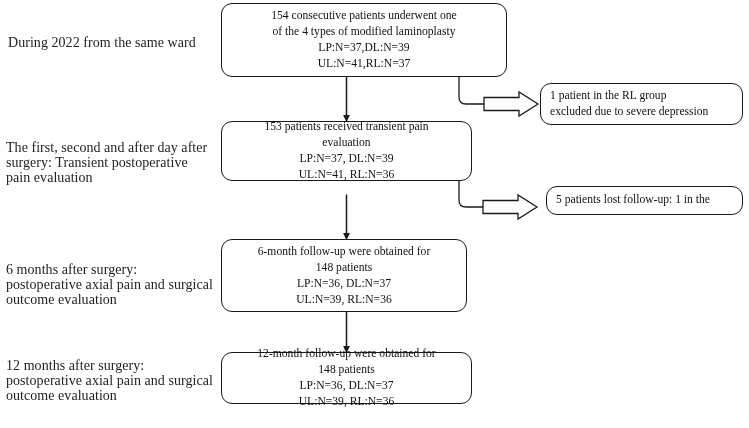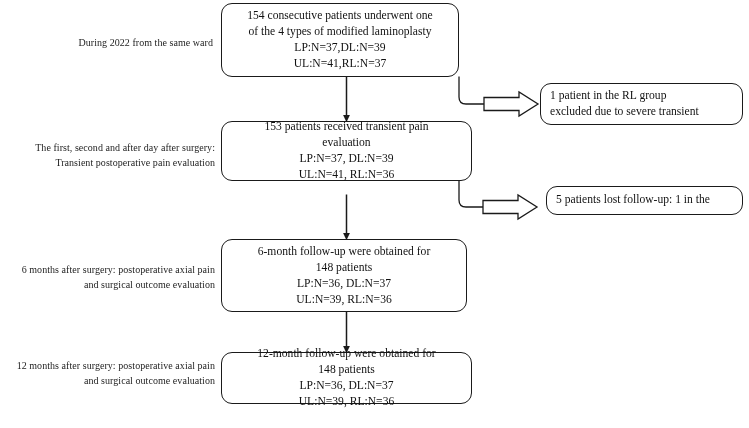--- a/index.html
+++ b/index.html
@@ -23,22 +23,22 @@
     position: absolute;
     left: 0;
     top: 0;
     width: 749px;
     height: 428px;
     pointer-events: none;
   }
 
   .stage-label {
     position: absolute;
-    text-align: right;
-    font-size: 10px;
+    text-align: left;
+    font-size: 14px;
     line-height: 15px;
     color: #1d1d1d;
     letter-spacing: 0.05px;
   }
 
   .node-box {
     position: absolute;
     box-sizing: border-box;
     border: 1.15px solid #1a1a1a;
     border-radius: 11px;
@@ -120,21 +120,21 @@
     <span class="ln">postoperative axial pain and surgical</span>
     <span class="ln">outcome evaluation</span>
   </div>
 
   <div class="stage-label" style="left:6px; top:358px; width:209px;">
     <span class="ln">12 months after surgery:</span>
     <span class="ln">postoperative axial pain and surgical</span>
     <span class="ln">outcome evaluation</span>
   </div>
 
-  <div class="node-box" style="left:221px; top:3px; width:238px; height:74px;">
+  <div class="node-box" style="left:221px; top:3px; width:286px; height:74px;">
     <span class="ln">154 consecutive patients underwent one</span>
     <span class="ln">of the 4 types of modified laminoplasty</span>
     <span class="ln">LP:N=37,DL:N=39</span>
     <span class="ln">UL:N=41,RL:N=37</span>
   </div>
 
   <div class="node-box" style="left:221px; top:121px; width:251px; height:60px;">
     <span class="ln">153 patients received transient pain</span>
     <span class="ln">evaluation</span>
     <span class="ln">LP:N=37, DL:N=39</span>
@@ -150,20 +150,20 @@
 
   <div class="node-box" style="left:221px; top:352px; width:251px; height:52px;">
     <span class="ln">12-month follow-up were obtained for</span>
     <span class="ln">148 patients</span>
     <span class="ln">LP:N=36, DL:N=37</span>
     <span class="ln">UL:N=39, RL:N=36</span>
   </div>
 
   <div class="side-box" style="left:540px; top:83px; width:203px; height:42px;">
     <span class="ln">1 patient in the RL group</span>
-    <span class="ln">excluded due to severe transient</span>
+    <span class="ln">excluded due to severe depression</span>
   </div>
 
   <div class="side-box" style="left:546px; top:186px; width:197px; height:29px;">
     <span class="ln">5 patients lost follow-up: 1 in the</span>
   </div>
 
 </div>
 
 </body></html>

